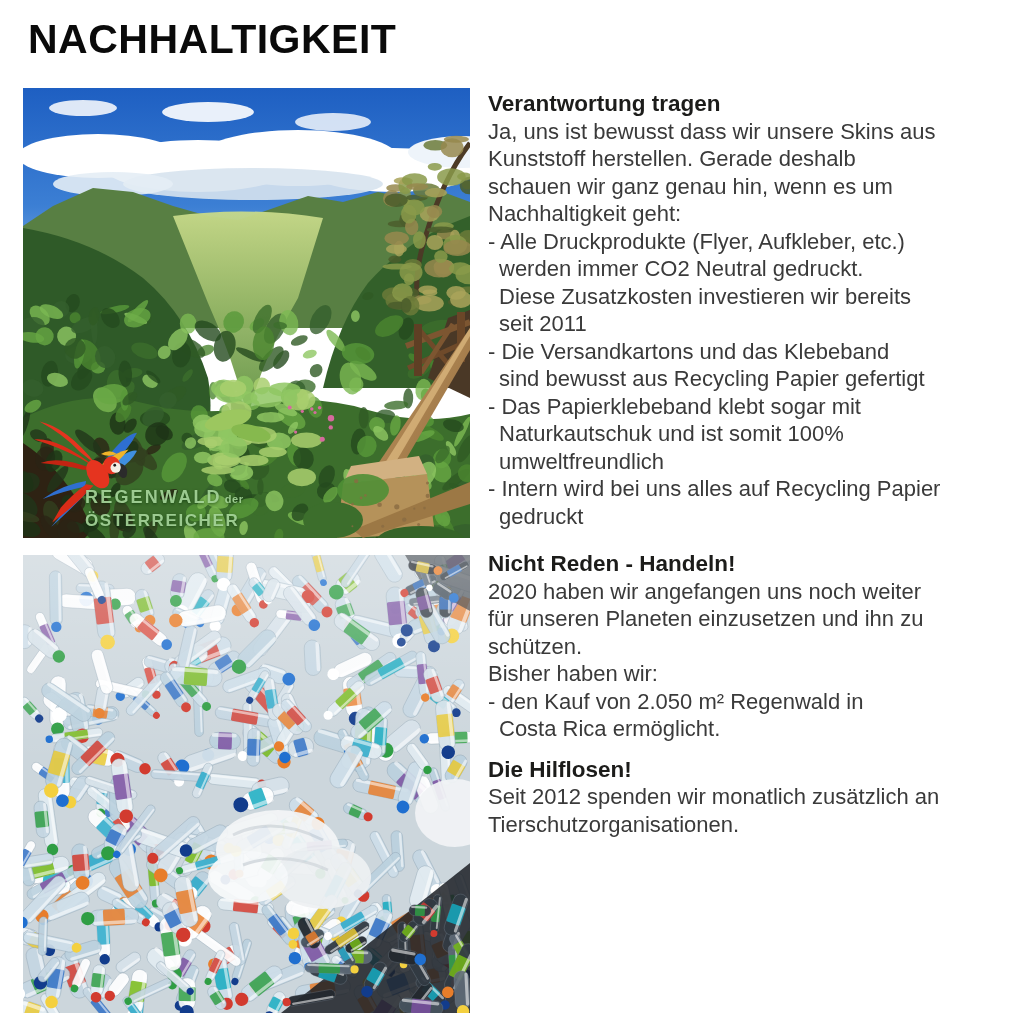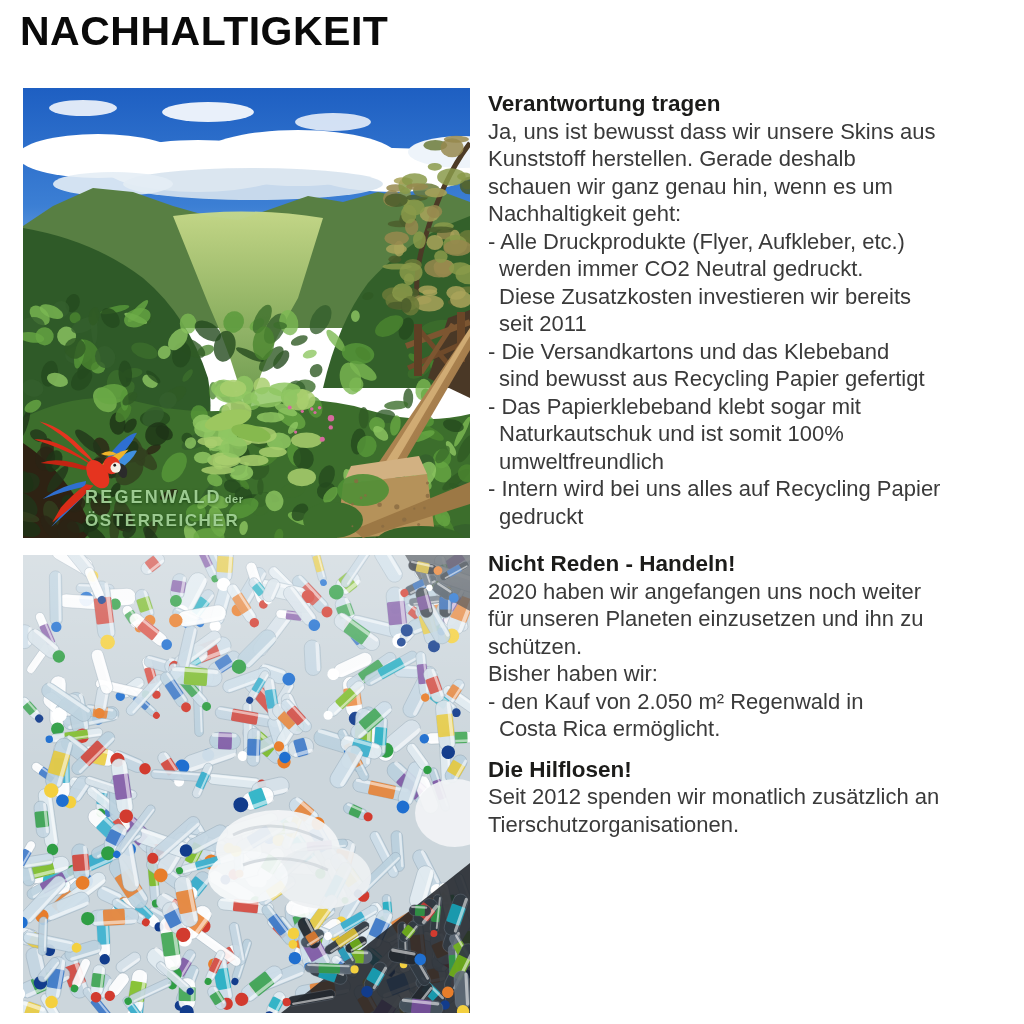--- a/index.html
+++ b/index.html
@@ -1,18 +1,18 @@
 <!DOCTYPE html>
 <html><head>
 <meta charset="utf-8">
 <style>
   html,body{margin:0;padding:0;}
   .page{position:relative;width:1024px;height:1024px;background:#ffffff;overflow:hidden;
         font-family:"Liberation Sans","DejaVu Sans",sans-serif;}
-  .page-title{position:absolute;left:20px;top:8px;margin:0;font-size:41px;font-weight:800;
+  .page-title{position:absolute;left:20px;top:8px;margin:8px;font-size:41px;font-weight:800;
         color:#0a0a0a;letter-spacing:0.5px;}
   .img-box{position:absolute;left:23px;width:447px;overflow:hidden;}
   .img1{top:88px;height:468px;}
   .img2{top:555px;height:530px;}
   .scene{position:absolute;left:0;top:0;display:block;}
   
   .parrot{position:absolute;left:8px;top:328px;}
   .rf-logo-text{position:absolute;left:62px;top:399px;color:rgba(168,215,156,0.9);
         text-shadow:0 1px 3px rgba(0,40,0,0.55);font-weight:700;line-height:21px;}
   .rf-line1{font-size:18px;letter-spacing:2.2px;}

